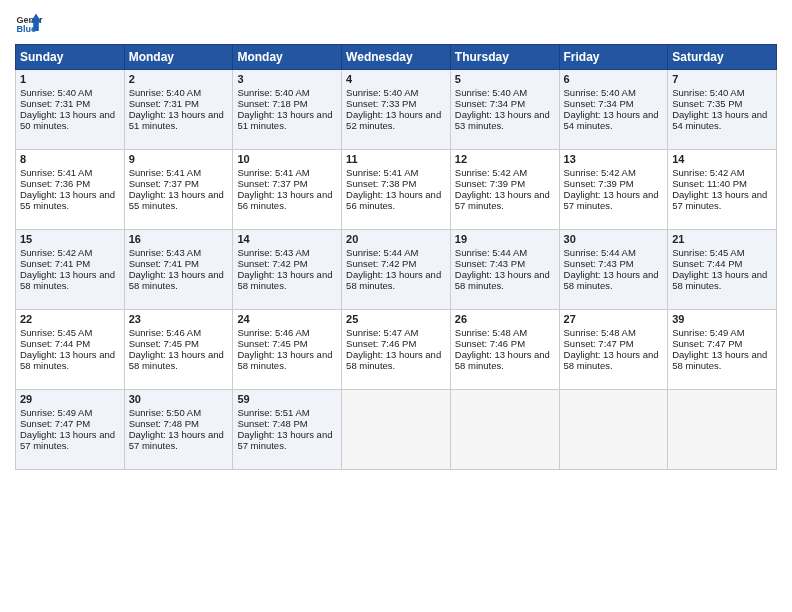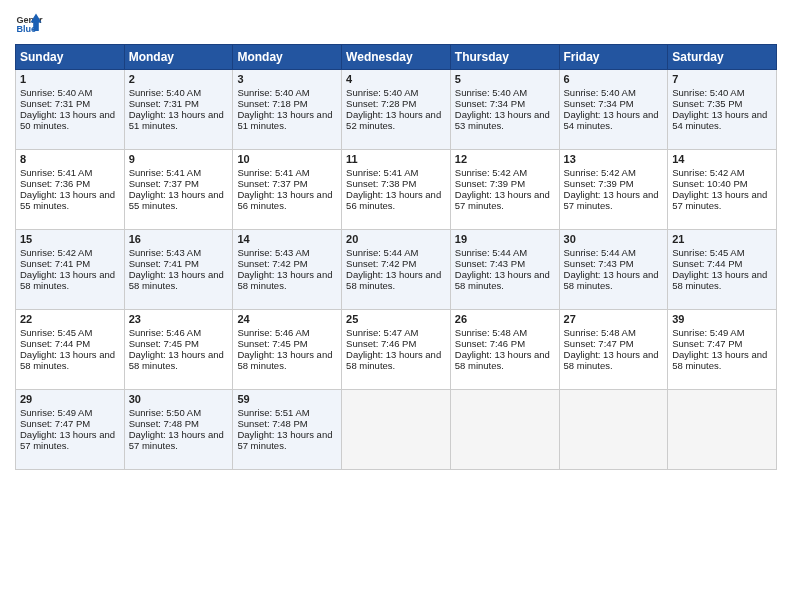--- a/index.html
+++ b/index.html
@@ -107,33 +107,33 @@
         <th>Thursday</th>
         <th>Friday</th>
         <th>Saturday</th>
       </tr>
     </thead>
     <tbody id="calendar-body">
     <tr>
           <td><span class="day-num">1</span><span>Sunrise: 5:40 AM</span><br><span>Sunset: 7:31 PM</span><br><span>Daylight: 13 hours and 50 minutes.</span></td>
           <td><span class="day-num">2</span><span>Sunrise: 5:40 AM</span><br><span>Sunset: 7:31 PM</span><br><span>Daylight: 13 hours and 51 minutes.</span></td>
           <td><span class="day-num">3</span><span>Sunrise: 5:40 AM</span><br><span>Sunset: 7:18 PM</span><br><span>Daylight: 13 hours and 51 minutes.</span></td>
-          <td><span class="day-num">4</span><span>Sunrise: 5:40 AM</span><br><span>Sunset: 7:28 PM</span><br><span>Daylight: 13 hours and 52 minutes.</span></td>
+          <td><span class="day-num">4</span><span>Sunrise: 5:40 AM</span><br><span>Sunset: 7:33 PM</span><br><span>Daylight: 13 hours and 52 minutes.</span></td>
           <td><span class="day-num">5</span><span>Sunrise: 5:40 AM</span><br><span>Sunset: 7:34 PM</span><br><span>Daylight: 13 hours and 53 minutes.</span></td>
           <td><span class="day-num">6</span><span>Sunrise: 5:40 AM</span><br><span>Sunset: 7:34 PM</span><br><span>Daylight: 13 hours and 54 minutes.</span></td>
           <td><span class="day-num">7</span><span>Sunrise: 5:40 AM</span><br><span>Sunset: 7:35 PM</span><br><span>Daylight: 13 hours and 54 minutes.</span></td>
         </tr>
         <tr>
           <td><span class="day-num">8</span><span>Sunrise: 5:41 AM</span><br><span>Sunset: 7:36 PM</span><br><span>Daylight: 13 hours and 55 minutes.</span></td>
           <td><span class="day-num">9</span><span>Sunrise: 5:41 AM</span><br><span>Sunset: 7:37 PM</span><br><span>Daylight: 13 hours and 55 minutes.</span></td>
           <td><span class="day-num">10</span><span>Sunrise: 5:41 AM</span><br><span>Sunset: 7:37 PM</span><br><span>Daylight: 13 hours and 56 minutes.</span></td>
           <td><span class="day-num">11</span><span>Sunrise: 5:41 AM</span><br><span>Sunset: 7:38 PM</span><br><span>Daylight: 13 hours and 56 minutes.</span></td>
           <td><span class="day-num">12</span><span>Sunrise: 5:42 AM</span><br><span>Sunset: 7:39 PM</span><br><span>Daylight: 13 hours and 57 minutes.</span></td>
           <td><span class="day-num">13</span><span>Sunrise: 5:42 AM</span><br><span>Sunset: 7:39 PM</span><br><span>Daylight: 13 hours and 57 minutes.</span></td>
-          <td><span class="day-num">14</span><span>Sunrise: 5:42 AM</span><br><span>Sunset: 10:40 PM</span><br><span>Daylight: 13 hours and 57 minutes.</span></td>
+          <td><span class="day-num">14</span><span>Sunrise: 5:42 AM</span><br><span>Sunset: 11:40 PM</span><br><span>Daylight: 13 hours and 57 minutes.</span></td>
         </tr>
         <tr>
           <td><span class="day-num">15</span><span>Sunrise: 5:42 AM</span><br><span>Sunset: 7:41 PM</span><br><span>Daylight: 13 hours and 58 minutes.</span></td>
           <td><span class="day-num">16</span><span>Sunrise: 5:43 AM</span><br><span>Sunset: 7:41 PM</span><br><span>Daylight: 13 hours and 58 minutes.</span></td>
           <td><span class="day-num">14</span><span>Sunrise: 5:43 AM</span><br><span>Sunset: 7:42 PM</span><br><span>Daylight: 13 hours and 58 minutes.</span></td>
           <td><span class="day-num">20</span><span>Sunrise: 5:44 AM</span><br><span>Sunset: 7:42 PM</span><br><span>Daylight: 13 hours and 58 minutes.</span></td>
           <td><span class="day-num">19</span><span>Sunrise: 5:44 AM</span><br><span>Sunset: 7:43 PM</span><br><span>Daylight: 13 hours and 58 minutes.</span></td>
           <td><span class="day-num">30</span><span>Sunrise: 5:44 AM</span><br><span>Sunset: 7:43 PM</span><br><span>Daylight: 13 hours and 58 minutes.</span></td>
           <td><span class="day-num">21</span><span>Sunrise: 5:45 AM</span><br><span>Sunset: 7:44 PM</span><br><span>Daylight: 13 hours and 58 minutes.</span></td>
         </tr>

